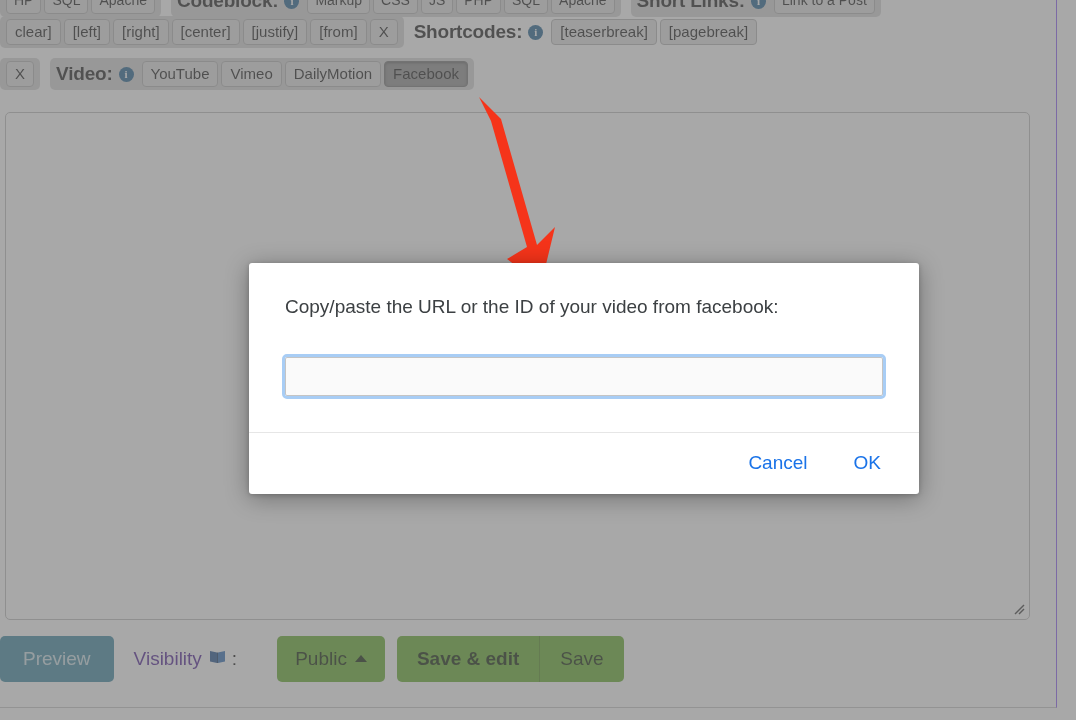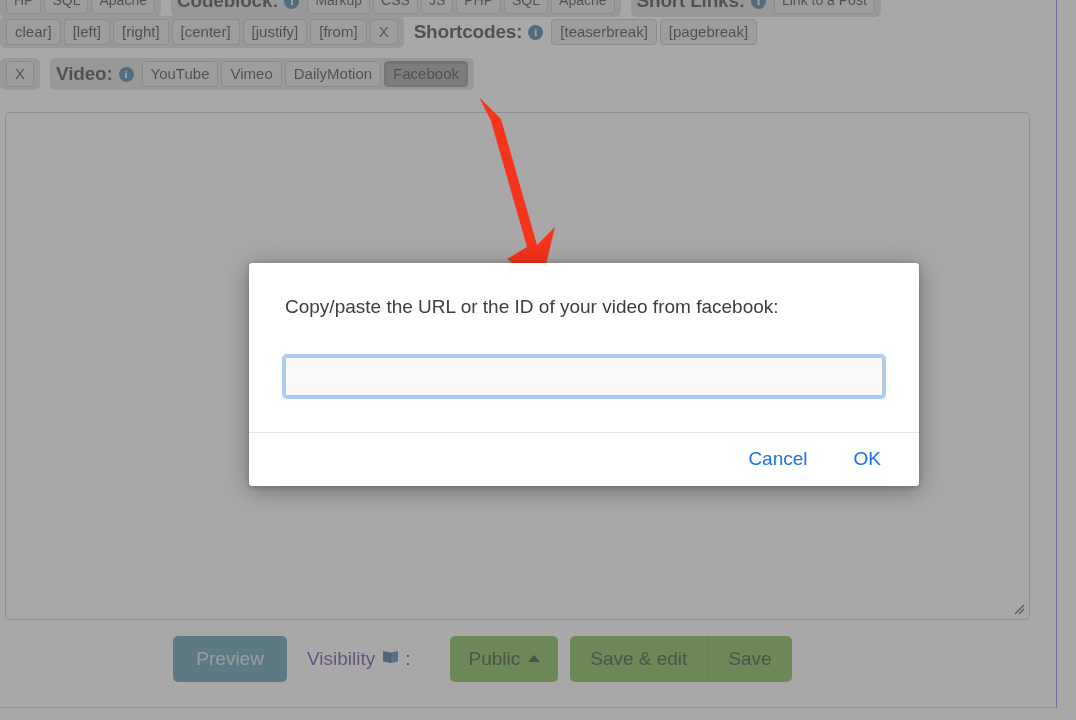--- a/index.html
+++ b/index.html
@@ -114,21 +114,21 @@
     pointer-events: none;
   }
 
   
   #footer {
     position: absolute;
     left: 0; top: 628px;
     width: 992px; height: 62px;
     display: flex;
     align-items: center;
-    justify-content: center;
+    justify-content: flex-start;
     padding-right: 27px;
   }
   .btn-preview {
     background: #3a87a0;
     color: #cfe3ea;
     border: none;
     border-radius: 5px;
     font-size: 19px;
     padding: 12px 23px;
     margin-right: 20px;
@@ -155,21 +155,21 @@
   .caret-up {
     display: inline-block;
     width: 0; height: 0;
     border-left: 6px solid transparent;
     border-right: 6px solid transparent;
     border-bottom: 7px solid #0d1f04;
     margin-left: 8px;
     vertical-align: 3px;
   }
   .split-group { display: flex; }
-  .split-group .btn-green:first-child { border-radius: 5px 0 0 5px; border-right: 1px solid #4f8a1f; }
+  .split-group .btn-green:first-child { border-radius: 5px 0 0 5px; border-right: 1px solid #4f8a1f; font-weight: bold; }
   .split-group .btn-green:last-child { border-radius: 0 5px 5px 0; }
 
   
   #overlay {
     position: absolute; inset: 0;
     background: rgba(115,115,115,0.62);
   }
 
   
   #arrow {
@@ -206,21 +206,21 @@
     outline: 3px solid #a8cdf5;
     outline-offset: 0px;
     font-size: 16px;
     padding: 4px 8px;
     color: #111;
     font-family: "Liberation Sans", sans-serif;
     caret-color: #000;
   }
   .dlg-footer {
     border-top: 1px solid #e6e6e6;
-    height: 54px;
+    height: 62px;
     display: flex;
     align-items: center;
     justify-content: flex-end;
     padding-right: 20px;
     gap: 10px;
   }
   .dlg-btn {
     background: transparent;
     border: none;
     color: #1a73e8;

